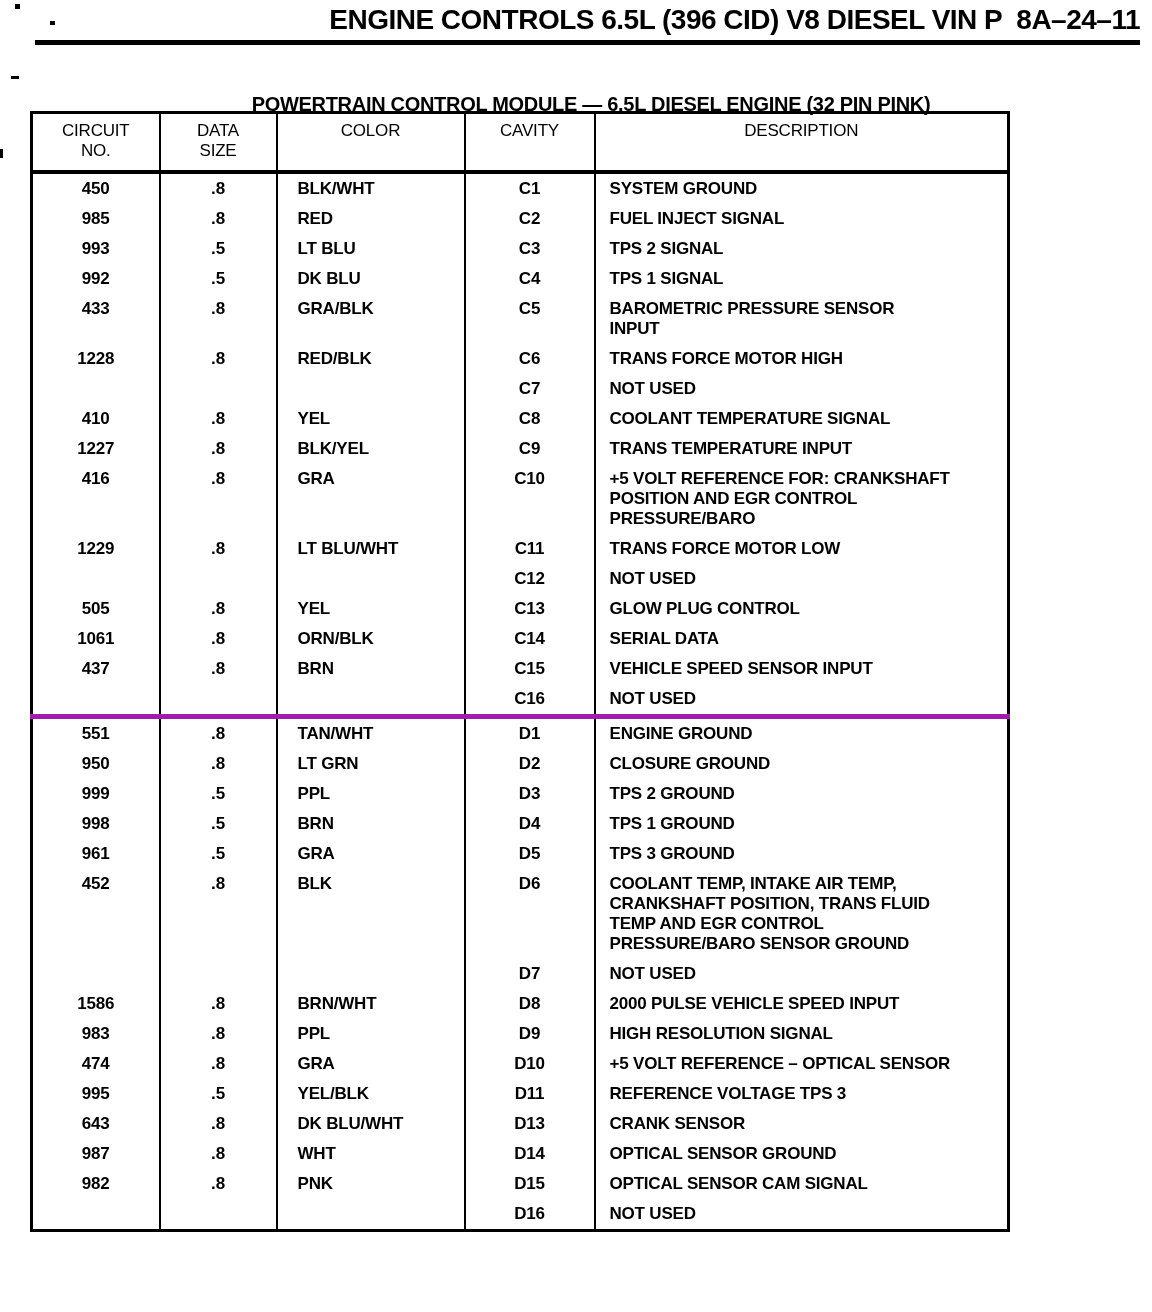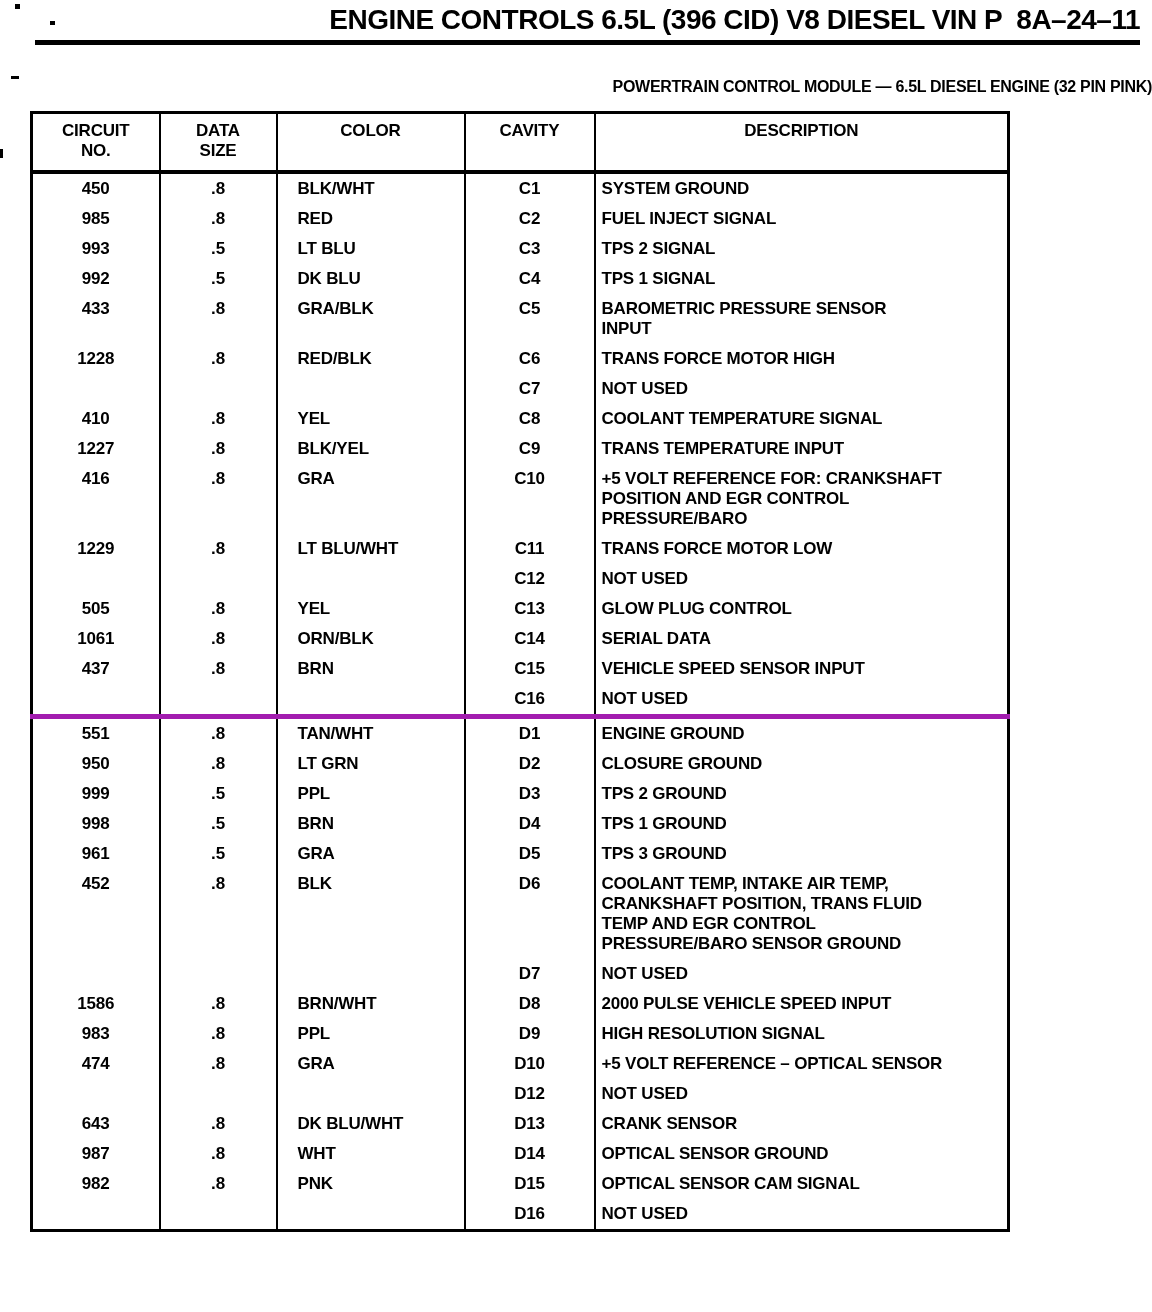--- a/index.html
+++ b/index.html
@@ -35,44 +35,44 @@
     top: 40px;
     width: 1105px;
     height: 5px;
     background: #000;
   }
 
   
   .table-title {
     position: absolute;
     left: 30px;
-    top: 78px;
+    top: 93px;
     width: 1122px;
-    text-align: right;
-    font-size: 16px;
+    text-align: center;
+    font-size: 20px;
     font-weight: bold;
     letter-spacing: -0.3px;
   }
 
   
   table.pcm-table {
     position: absolute;
     left: 30px;
     top: 111px;
     width: 977px;
     border-collapse: collapse;
     table-layout: fixed;
     border: 3px solid #000;
   }
   .pcm-table th {
     border-bottom: 4px solid #000;
     vertical-align: top;
     text-align: center;
     font-size: 17px;
-    font-weight: bold;
+    font-weight: normal;
     line-height: 20px;
     padding: 7px 2px 9px 2px;
     white-space: pre-line;
     letter-spacing: -0.2px;
   }
   .pcm-table td {
     vertical-align: top;
     font-size: 17px;
     font-weight: bold;
     line-height: 20px;
@@ -81,21 +81,21 @@
     letter-spacing: -0.2px;
   }
   .pcm-table th + th,
   .pcm-table td + td {
     border-left: 2px solid #000;
   }
   .pcm-table td.c-circuit,
   .pcm-table td.c-wire,
   .pcm-table td.c-cavity { text-align: center; }
   .pcm-table td.c-color  { text-align: left; padding-left: 20px; }
-  .pcm-table td.c-desc   { text-align: left; padding-left: 6px; }
+  .pcm-table td.c-desc   { text-align: left; padding-left: 14px; }
   .pcm-table tr.sec-start td { border-top: 5px solid #a21caf; }
 
   
   .artifact { position: absolute; background: #000; }
   .a1 { left: 15px; top: 4px;   width: 5px; height: 5px; }
   .a2 { left: 50px; top: 21px;  width: 5px; height: 4px; }
   .a3 { left: 11px; top: 76px;  width: 8px; height: 3px; }
   .a4 { left: 0px;  top: 149px; width: 3px; height: 9px; }
 </style>
 </head>
@@ -342,28 +342,28 @@
         </tr>
 
         <tr>
           <td class="c-circuit">474</td>
           <td class="c-wire">.8</td>
           <td class="c-color">GRA</td>
           <td class="c-cavity">D10</td>
           <td class="c-desc">+5 VOLT REFERENCE – OPTICAL SENSOR</td>
         </tr>
 
-
-        <tr>
-          <td class="c-circuit"></td>
-          <td class="c-wire"></td>
-          <td class="c-color"></td>
-          <td class="c-cavity">D12</td>
-          <td class="c-desc">NOT USED</td>
-        </tr>
+        <tr>
+          <td class="c-circuit">995</td>
+          <td class="c-wire">.5</td>
+          <td class="c-color">YEL/BLK</td>
+          <td class="c-cavity">D11</td>
+          <td class="c-desc">REFERENCE VOLTAGE TPS 3</td>
+        </tr>
+
 
         <tr>
           <td class="c-circuit">643</td>
           <td class="c-wire">.8</td>
           <td class="c-color">DK BLU/WHT</td>
           <td class="c-cavity">D13</td>
           <td class="c-desc">CRANK SENSOR</td>
         </tr>
 
         <tr>

